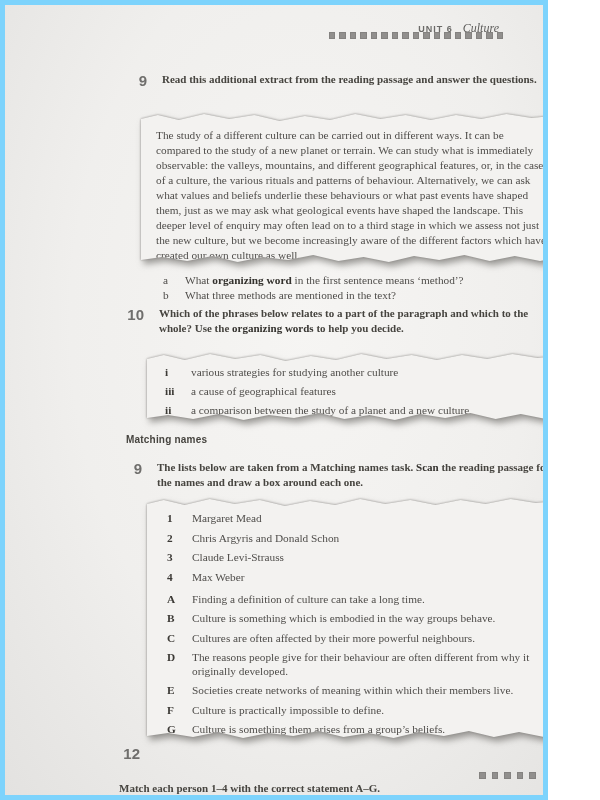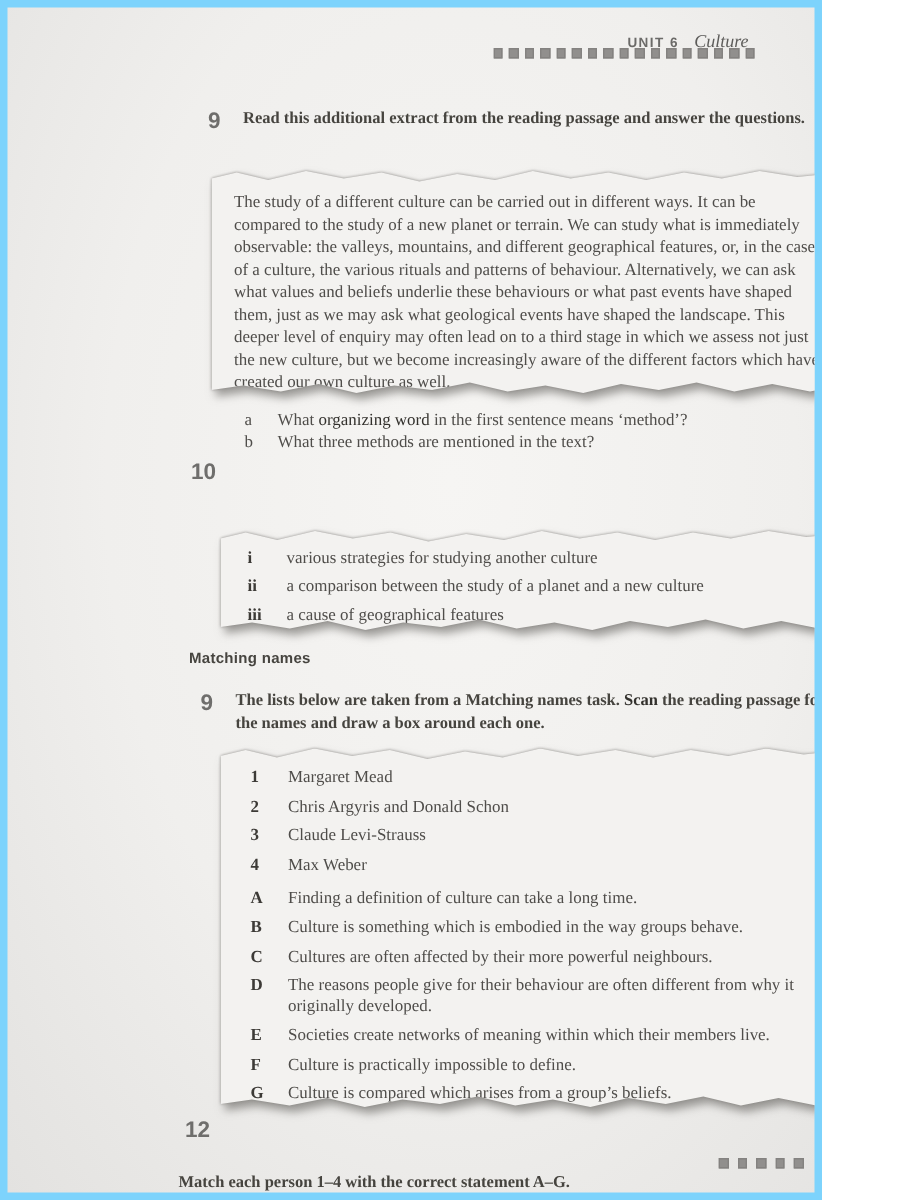--- a/index.html
+++ b/index.html
@@ -71,21 +71,21 @@
   .name-label { width: 25px; flex: 0 0 25px; font-weight: bold; color: #3c3a36; }
   .stmt-block { margin-top: 10px; }
   .stmt-row { display: flex; font-size: 11.3px; line-height: 13.5px; color: #4f4d4a; margin-bottom: 6px; }
   .stmt-label { width: 25px; flex: 0 0 25px; font-weight: bold; color: #3c3a36; }
   .stmt-text { width: 360px; }
 
   
   .subq { position: absolute; left: 158px; top: 268px; }
   .subq-row { display: flex; font-size: 11.3px; color: #4f4d4a; line-height: 15px; }
   .subq-label { width: 22px; flex: 0 0 22px; }
-  .subq .kw { font-weight: normal; color: #33312d; }
+  .subq .kw { font-weight: bold; color: #33312d; }
 
   .section-heading {
     position: absolute; left: 121px; top: 429px;
     font-family: "Liberation Sans", sans-serif;
     font-size: 10px; font-weight: bold; color: #46443f; letter-spacing: 0.2px;
   }
 
   .page-num {
     position: absolute; top: 762px; left: 541px;
     font-family: "Liberation Sans", sans-serif;
@@ -138,35 +138,36 @@
         <span><span>What </span><span class="kw">organizing word</span><span> in the first sentence means ‘method’?</span></span>
       </div>
       <div class="subq-row">
         <span class="subq-label">b</span>
         <span><span>What three methods are mentioned in the text?</span><span class="kw"></span><span></span></span>
       </div>
     </div>
 
     <div class="q-row" style="left:103px; top:301px;">
       <div class="q-num">10</div>
+      <div class="q-text"><span>Which of the phrases below relates to a part of the paragraph and which to the whole? Use the </span><span class="kw">organizing words</span><span> to help you decide.</span></div>
     </div>
 
     <div class="paper-shadow" style="left:142px; top:347px;">
       <div class="paper phrase-paper">
         <div class="phrase-row">
           <span class="phrase-label">i</span>
           <span>various strategies for studying another culture</span>
         </div>
         <div class="phrase-row">
+          <span class="phrase-label">iii</span>
+          <span>a cause of geographical features</span>
+        </div>
+        <div class="phrase-row">
           <span class="phrase-label">ii</span>
           <span>a comparison between the study of a planet and a new culture</span>
-        </div>
-        <div class="phrase-row">
-          <span class="phrase-label">iii</span>
-          <span>a cause of geographical features</span>
         </div>
       </div>
     </div>
 
     <div class="section-heading">Matching names</div>
 
     <div class="q-row" style="left:101px; top:455px;">
       <div class="q-num">9</div>
       <div class="q-text"><span>The lists below are taken from a Matching names task. </span><span class="kw">Scan</span><span> the reading passage for the names and draw a box around each one.</span></div>
     </div>
@@ -210,21 +211,21 @@
           <div class="stmt-row">
             <span class="stmt-label">E</span>
             <span class="stmt-text">Societies create networks of meaning within which their members live.</span>
           </div>
           <div class="stmt-row">
             <span class="stmt-label">F</span>
             <span class="stmt-text">Culture is practically impossible to define.</span>
           </div>
           <div class="stmt-row">
             <span class="stmt-label">G</span>
-            <span class="stmt-text">Culture is compared which arises from a group’s beliefs.</span>
+            <span class="stmt-text">Culture is something them arises from a group’s beliefs.</span>
           </div>
         </div>
       </div>
     </div>
 
     <div class="q-row" style="left:99px; top:740px;flex-direction:column;">
       <div class="q-num">12</div>
       <div class="q-text">Match each person 1–4 with the correct statement A–G.</div>
     </div>
 

